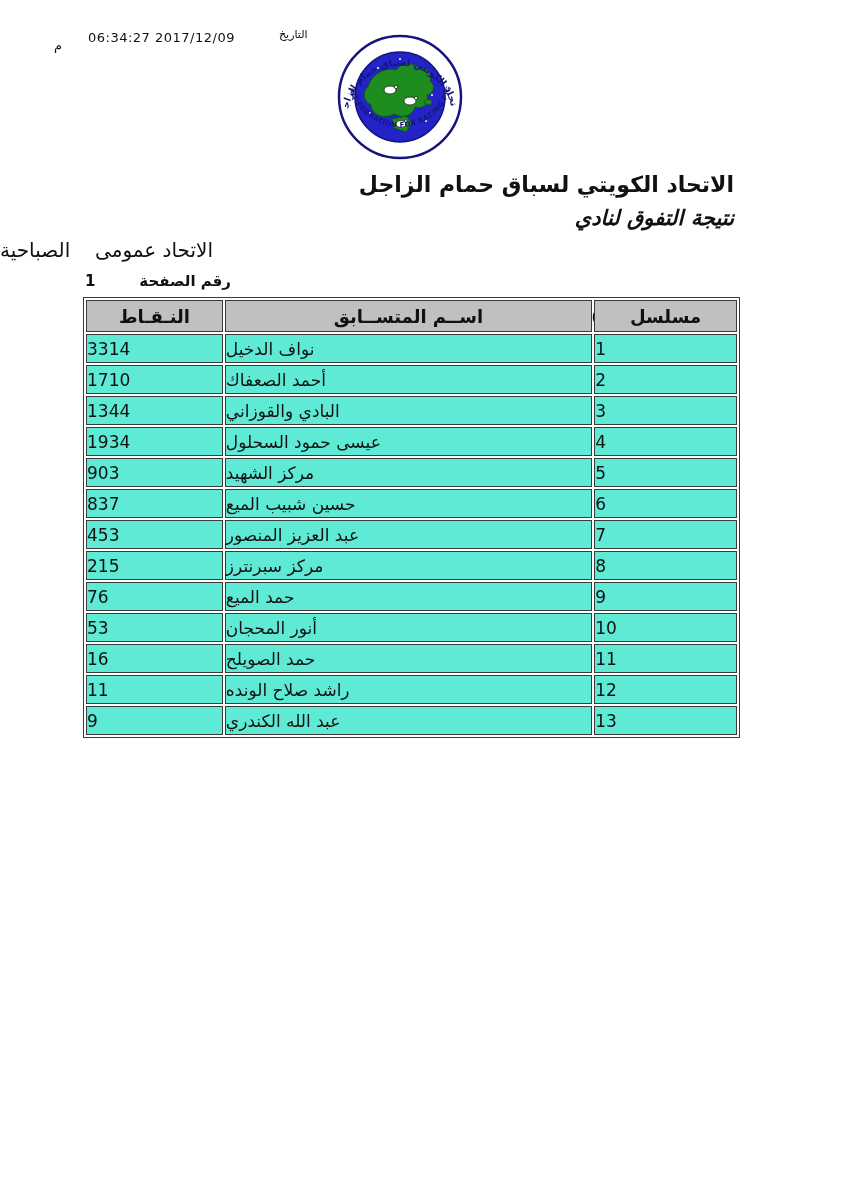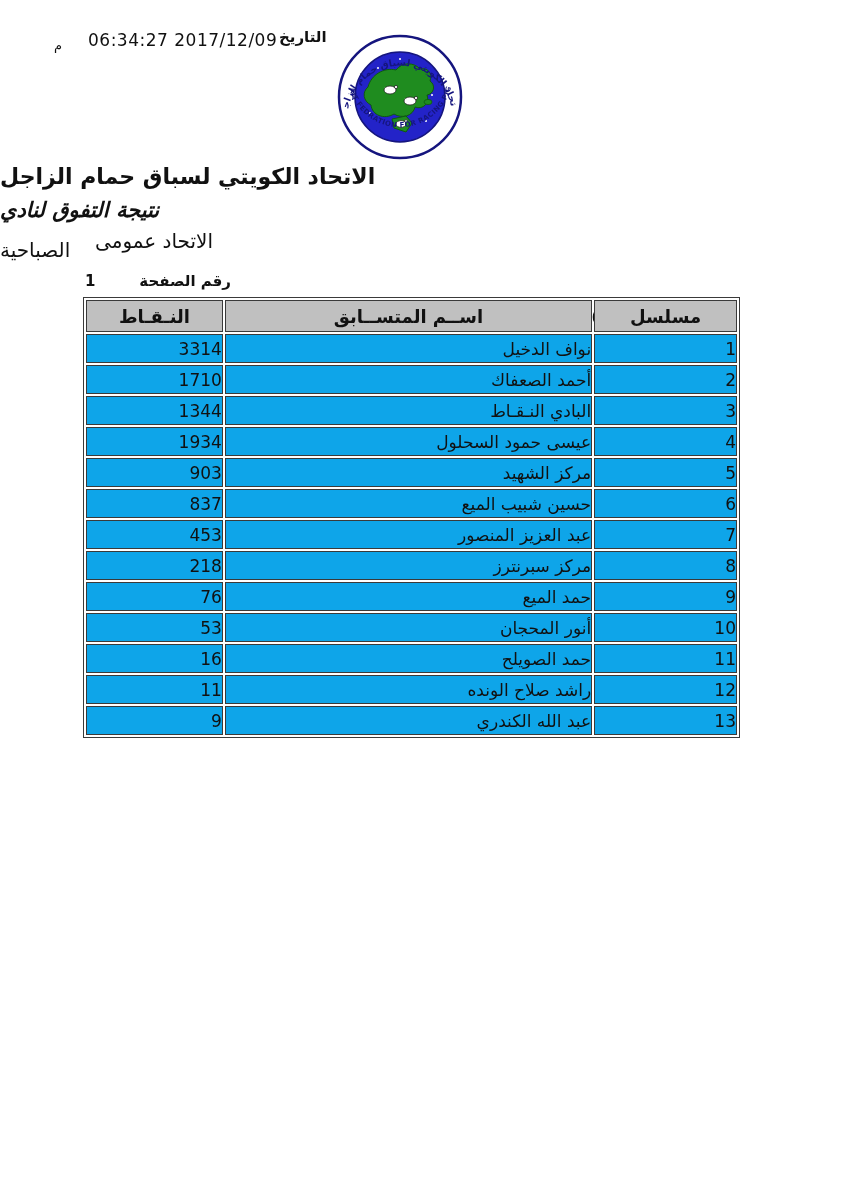--- a/index.html
+++ b/index.html
@@ -2,51 +2,51 @@
 <html lang="ar"><head>
 <meta charset="utf-8">
 <style>
   html,body { margin:0; padding:0; background:#e8e8e8; }
   .page {
     position:relative; width:848px; height:1200px; background:#ffffff;
     font-family:"DejaVu Sans", sans-serif; color:#111; overflow:hidden;
     margin:0 auto;
   }
   
-  .date-label { position:absolute; left:279px; top:28px; font-size:15px; font-weight:bold; direction:rtl; }
-  .date-value { position:absolute; left:88px; top:30px; font-size:17px; direction:ltr; letter-spacing:0.5px; }
+  .date-label { position:absolute; left:279px; top:28px; font-size:11px; font-weight:normal; direction:rtl; }
+  .date-value { position:absolute; left:88px; top:30px; font-size:13px; direction:ltr; letter-spacing:0.5px; }
   .date-meridiem { position:absolute; left:54px; top:38px; font-size:13px; }
   
   .logo { position:absolute; left:328px; top:33px; width:144px; height:132px; }
   
-  .title-block { position:absolute; left:0; top:160px; width:734px; text-align:left; direction:rtl; }
+  .title-block { position:absolute; left:0; top:168px; width:734px; text-align:right; direction:rtl; }
   .title-main { font-size:22px; font-weight:bold; line-height:34px; }
   .title-sub  { font-size:21px; font-weight:bold; line-height:33px;font-style:italic; }
   .club-line  { position:absolute; left:0; top:238px; width:770px; text-align:left; font-size:20px; direction:rtl; }
-  .scope-text { position:absolute; left:95px; top:229px; font-size:20px; direction:rtl; }
+  .scope-text { position:absolute; left:95px; top:238px; font-size:20px; direction:rtl; }
   
   .season-line { position:absolute; right:118px; top:268px; direction:rtl; display:flex; align-items:baseline; gap:7px; }
   .season-label { font-size:17px; font-weight:bold; }
   .season-value { font-size:15px;margin-top:41px; }
   .pagenum-line { position:absolute; left:85px; top:272px; width:146px; display:flex; direction:rtl; justify-content:space-between; align-items:baseline; }
   .pagenum-label { font-size:15px; font-weight:bold; }
   .pagenum-value { font-size:15px; font-weight:bold; }
   
   .results-table {
     position:absolute; left:83px; top:297px; width:657px;
     border-collapse:separate; border-spacing:2px;
     border:1px solid #3a3a3a; direction:rtl; table-layout:fixed;
   }
   .results-table th {
     background:#c0c0c0; border:1px solid #3a3a3a;
     font-size:18px; font-weight:bold; height:30px; text-align:center; padding:0;
   }
   .results-table td {
-    background:#0ea5e9; border:1px solid #3a3a3a;
-    font-size:17px; height:27px; text-align:right; padding:0; vertical-align:middle;
+    background:#5eead4; border:1px solid #3a3a3a;
+    font-size:17px; height:27px; text-align:left; padding:0; vertical-align:middle;
   }
   .col-serial { width:140px; }
   .col-name   { width:363px; }
   .col-points { width:134px; }
 </style>
 </head>
 <body>
 
 <div class="page">
 
@@ -122,21 +122,21 @@
           <td class="col-name">نواف الدخيل</td>
           <td class="col-points">3314</td>
         </tr>
         <tr>
           <td class="col-serial">2</td>
           <td class="col-name">أحمد الصعفاك</td>
           <td class="col-points">1710</td>
         </tr>
         <tr>
           <td class="col-serial">3</td>
-          <td class="col-name">البادي النـقـاط</td>
+          <td class="col-name">البادي والقوزاني</td>
           <td class="col-points">1344</td>
         </tr>
         <tr>
           <td class="col-serial">4</td>
           <td class="col-name">عيسى حمود السحلول</td>
           <td class="col-points">1934</td>
         </tr>
         <tr>
           <td class="col-serial">5</td>
           <td class="col-name">مركز الشهيد</td>
@@ -148,21 +148,21 @@
           <td class="col-points">837</td>
         </tr>
         <tr>
           <td class="col-serial">7</td>
           <td class="col-name">عبد العزيز المنصور</td>
           <td class="col-points">453</td>
         </tr>
         <tr>
           <td class="col-serial">8</td>
           <td class="col-name">مركز سبرنترز</td>
-          <td class="col-points">218</td>
+          <td class="col-points">215</td>
         </tr>
         <tr>
           <td class="col-serial">9</td>
           <td class="col-name">حمد الميع</td>
           <td class="col-points">76</td>
         </tr>
         <tr>
           <td class="col-serial">10</td>
           <td class="col-name">أنور المحجان</td>
           <td class="col-points">53</td>

